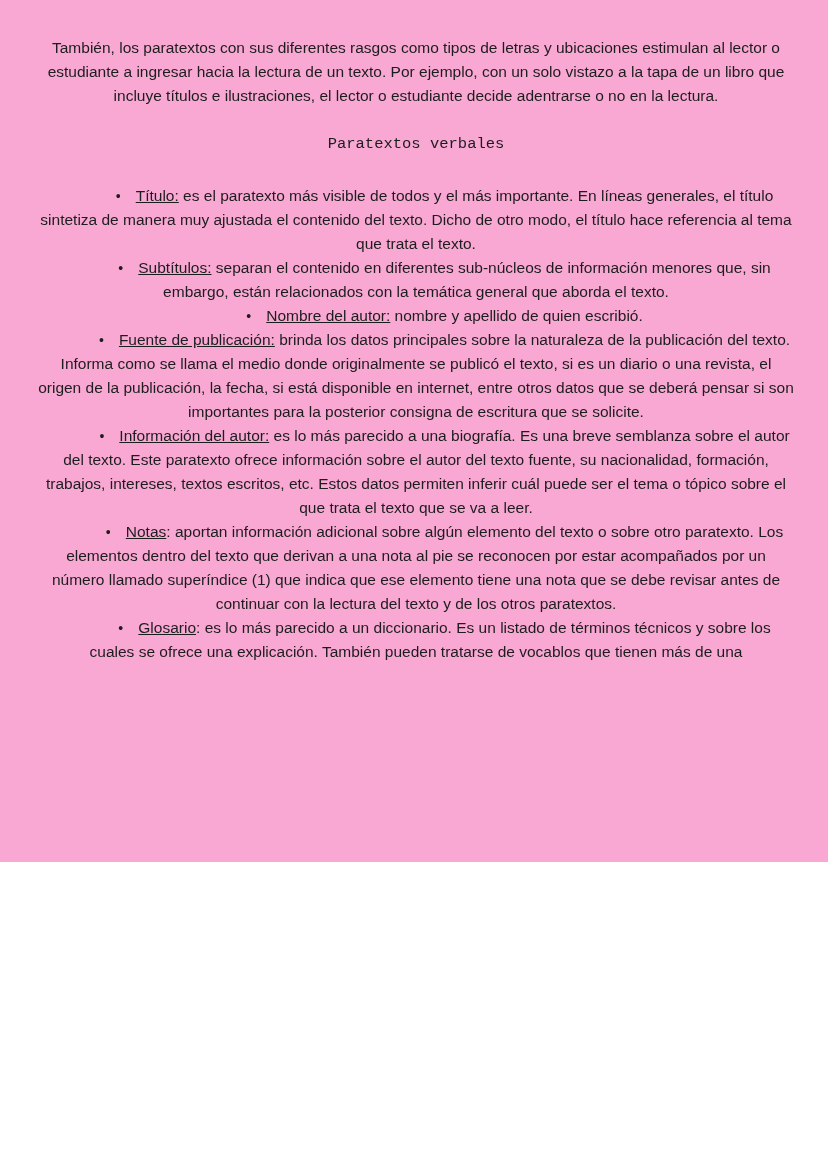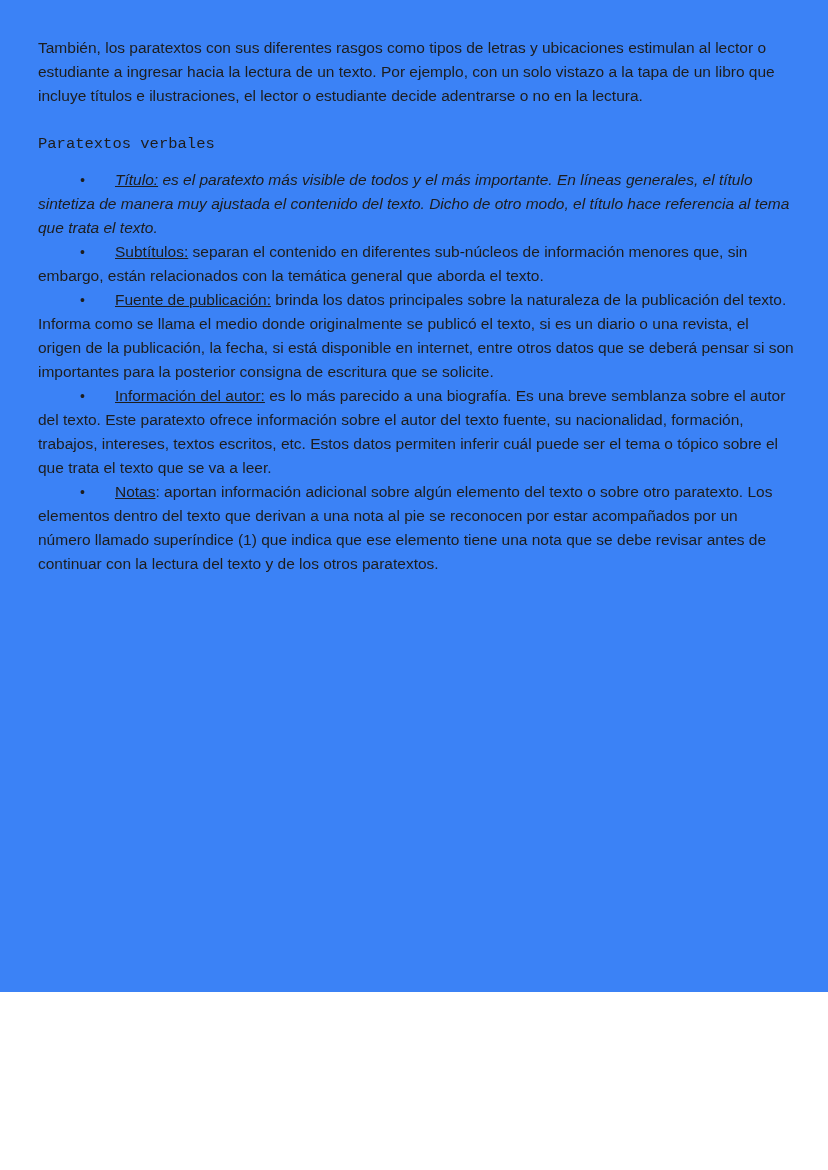--- a/index.html
+++ b/index.html
@@ -3,30 +3,31 @@
 <meta charset="utf-8">
 <style>
   html, body {
     margin: 0;
     padding: 0;
     background: #ffffff;
   }
   .page {
     position: relative;
     width: 828px;
-    height: 992px;
+    height: 862px;
     margin: 0 auto;
-    background: #3b82f6;
+    background: #f9a8d4;
     box-sizing: border-box;
     padding: 36px 34px 40px 38px;
     overflow: hidden;
     font-family: "Liberation Sans", "DejaVu Sans", sans-serif;
     font-size: 15.5px;
     line-height: 24px;
     color: #1d1d1d;
+    text-align: center;
     -webkit-font-smoothing: antialiased;
   }
   .intro {
     margin: 0;
   }
   h2.section-heading {
     margin: 48px 0 0 0;
     padding: 0;
     font-weight: 700;
     color: #000000;
@@ -45,22 +46,21 @@
   }
   .subheading {
     margin: 24px 0 0 0;
     font-family: Liberation Mono, monospace;
   }
   .bullet {
     margin: 0;
     text-indent: 42px;
   }
   .bullet.first {
-    margin-top: 12px;
-    font-style: italic;
+    margin-top: 28px;
   }
   .bullet + .bullet {
   }
   .bullet .marker {
     display: inline-block;
     width: 35px;
     text-indent: 0;
     font-size: 14px;
   }
   .bullet .term {
@@ -74,21 +74,23 @@
 
   <p class="intro">También, los paratextos con sus diferentes rasgos como tipos de letras y ubicaciones estimulan al lector o estudiante a ingresar hacia la lectura de un texto. Por ejemplo, con un solo vistazo a la tapa de un libro que incluye títulos e ilustraciones, el lector o estudiante decide adentrarse o no en la lectura.</p>
 
 
   <p class="subheading">Paratextos verbales</p>
 
   <p class="bullet first"><span class="marker">•</span><span class="term">Título:</span><span> es el paratexto más visible de todos y el más importante. En líneas generales, el título sintetiza de manera muy ajustada el contenido del texto. Dicho de otro modo, el título hace referencia al tema que trata el texto.</span></p>
 
   <p class="bullet"><span class="marker">•</span><span class="term">Subtítulos:</span><span> separan el contenido en diferentes sub-núcleos de información menores que, sin embargo, están relacionados con la temática general que aborda el texto.</span></p>
 
+  <p class="bullet"><span class="marker">•</span><span class="term">Nombre del autor:</span><span> nombre y apellido de quien escribió.</span></p>
 
   <p class="bullet"><span class="marker">•</span><span class="term">Fuente de publicación:</span><span> brinda los datos principales sobre la naturaleza de la publicación del texto. Informa como se llama el medio donde originalmente se publicó el texto, si es un diario o una revista, el origen de la publicación, la fecha, si está disponible en internet, entre otros datos que se deberá pensar si son importantes para la posterior consigna de escritura que se solicite.</span></p>
 
   <p class="bullet"><span class="marker">•</span><span class="term">Información del autor:</span><span> es lo más parecido a una biografía. Es una breve semblanza sobre el autor del texto. Este paratexto ofrece información sobre el autor del texto fuente, su nacionalidad, formación, trabajos, intereses, textos escritos, etc. Estos datos permiten inferir cuál puede ser el tema o tópico sobre el que trata el texto que se va a leer.</span></p>
 
   <p class="bullet"><span class="marker">•</span><span class="term">Notas</span><span>: aportan información adicional sobre algún elemento del texto o sobre otro paratexto. Los elementos dentro del texto que derivan a una nota al pie se reconocen por estar acompañados por un número llamado superíndice (1) que indica que ese elemento tiene una nota que se debe revisar antes de continuar con la lectura del texto y de los otros paratextos.</span></p>
 
+  <p class="bullet"><span class="marker">•</span><span class="term">Glosario</span><span>: es lo más parecido a un diccionario. Es un listado de términos técnicos y sobre los cuales se ofrece una explicación. También pueden tratarse de vocablos que tienen más de una</span></p>
 
 </div>
 
 </body></html>

